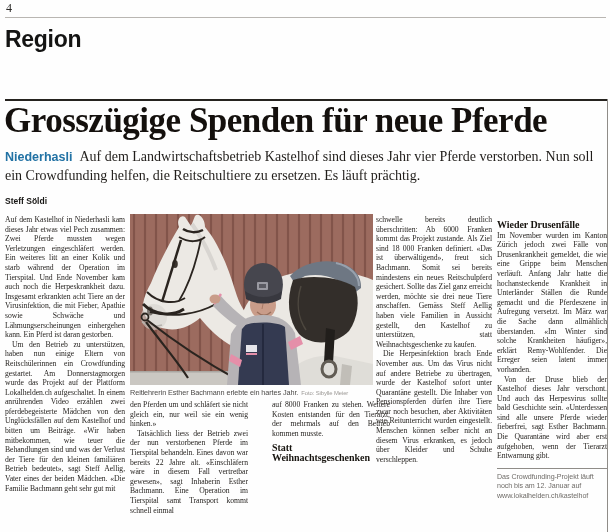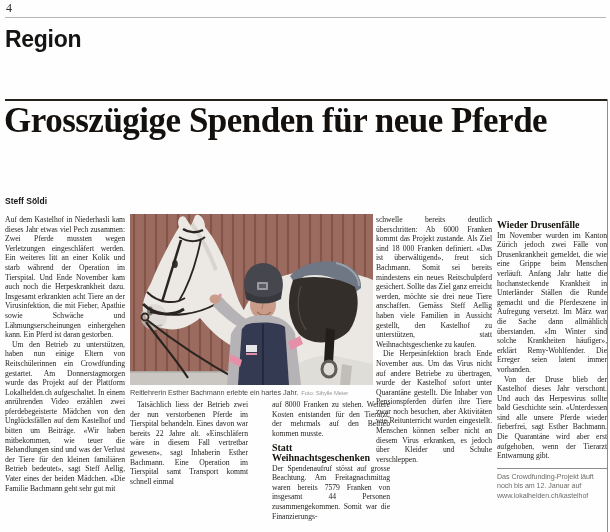--- a/index.html
+++ b/index.html
@@ -67,20 +67,21 @@
 <div id="page">
 
   <div class="pagenum">4</div>
   <div class="toprule"></div>
   <div class="section">Region</div>
   <div class="headrule"></div>
   <div class="vrule"></div>
 
   <h1 class="headline">Grosszügige Spenden für neue Pferde</h1>
 
+  <p class="lead"><span class="kicker">Niederhasli</span><span>Auf dem Landwirtschaftsbetrieb Kastelhof sind dieses Jahr vier Pferde verstorben. Nun soll ein Crowdfunding helfen, die Reitschultiere zu ersetzen. Es läuft prächtig.</span></p>
 
   <div class="byline">Steff Söldi</div>
 
   <div class="col" id="col1">
     <p class="para">Auf dem Kastelhof in Niederhasli kam dieses Jahr etwas viel Pech zusammen: Zwei Pferde mussten wegen Verletzungen eingeschläfert werden. Ein weiteres litt an einer Kolik und starb während der Operation im Tierspital. Und Ende November kam auch noch die Herpeskrankheit dazu. Insgesamt erkrankten acht Tiere an der Virusinfektion, die mit Fieber, Apathie sowie Schwäche und Lähmungserscheinungen einhergehen kann. Ein Pferd ist daran gestorben.</p>
     <p class="para indent">Um den Betrieb zu unterstützen, haben nun einige Eltern von Reitschülerinnen ein Crowdfunding gestartet. Am Donnerstagmorgen wurde das Projekt auf der Plattform Lokalhelden.ch aufgeschaltet. In einem anrührenden Video erzählen zwei pferdebegeisterte Mädchen von den Unglücksfällen auf dem Kastelhof und bitten um Beiträge. «Wir haben mitbekommen, wie teuer die Behandlungen sind und was der Verlust der Tiere für den kleinen familiären Betrieb bedeutet», sagt Steff Aellig, Vater eines der beiden Mädchen. «Die Familie Bachmann geht sehr gut mit</p>
   </div>
 
   <figure class="photo">
     <svg width="243" height="171" viewBox="0 0 243 171">
@@ -149,27 +150,27 @@
         <path d="M112,115 C101,109 91,100 83,92 L90,81 C98,90 108,100 119,107 Z" fill="#b6b3b6"></path>
         <path d="M84,90 L91,80" stroke="#e58fa9" stroke-width="2.5" fill="none"></path>
         <ellipse cx="85" cy="85" rx="5.5" ry="4.5" fill="#c99c89"></ellipse>
       </g>
     </svg>
   </figure>
 
   <div class="caption"><span>Reitlehrerin Esther Bachmann erlebte ein hartes Jahr.</span><span class="credit">Foto: Sibylle Meier</span></div>
 
   <div class="col" id="col2">
+    <p class="para">den Pferden um und schläfert sie nicht gleich ein, nur weil sie ein wenig hinken.»</p>
     <p class="para indent">Tatsächlich liess der Betrieb zwei der nun verstorbenen Pferde im Tierspital behandeln. Eines davon war bereits 22 Jahre alt. «Einschläfern wäre in diesem Fall vertretbar gewesen», sagt Inhaberin Esther Bachmann. Eine Operation im Tierspital samt Transport kommt schnell einmal</p>
   </div>
 
   <div class="col" id="col3">
     <p class="para">auf 8000 Franken zu stehen. Weitere Kosten entstanden für den Tierarzt, der mehrmals auf den Betrieb kommen musste.</p>
     <h3>Statt Weihnachtsgeschenken</h3>
-    <p class="para">Der Spendenaufruf stösst auf grosse Beachtung. Am Freitagnachmittag waren bereits 7579 Franken von insgesamt 44 Personen zusammengekommen. Somit war die Finanzierungs-</p>
   </div>
 
   <div class="col" id="col4">
     <p class="para">schwelle bereits deutlich überschritten: Ab 6000 Franken kommt das Projekt zustande. Als Ziel sind 18 000 Franken definiert. «Das ist überwältigend», freut sich Bachmann. Somit sei bereits mindestens ein neues Reitschulpferd gesichert. Sollte das Ziel ganz erreicht werden, möchte sie drei neue Tiere anschaffen. Gemäss Steff Aellig haben viele Familien in Aussicht gestellt, den Kastelhof zu unterstützen, statt Weihnachtsgeschenke zu kaufen.</p>
     <p class="para indent">Die Herpesinfektion brach Ende November aus. Um das Virus nicht auf andere Betriebe zu übertragen, wurde der Kastelhof sofort unter Quarantäne gestellt. Die Inhaber von Pensionspferden dürfen ihre Tiere zwar noch besuchen, aber Aktivitäten wie Reitunterricht wurden eingestellt. Menschen können selber nicht an diesem Virus erkranken, es jedoch über Kleider und Schuhe verschleppen.</p>
   </div>
 
   <div class="col" id="col5">
     <h3>Wieder Drusenfälle</h3>
     <p class="para">Im November wurden im Kanton Zürich jedoch zwei Fälle von Drusenkrankheit gemeldet, die wie eine Grippe beim Menschen verläuft. Anfang Jahr hatte die hochansteckende Krankheit in Unterländer Ställen die Runde gemacht und die Pferdeszene in Aufregung versetzt. Im März war die Sache dann allmählich überstanden. «Im Winter sind solche Krankheiten häufiger», erklärt Remy-Wohlfender. Die Erreger seien latent immer vorhanden.</p>

